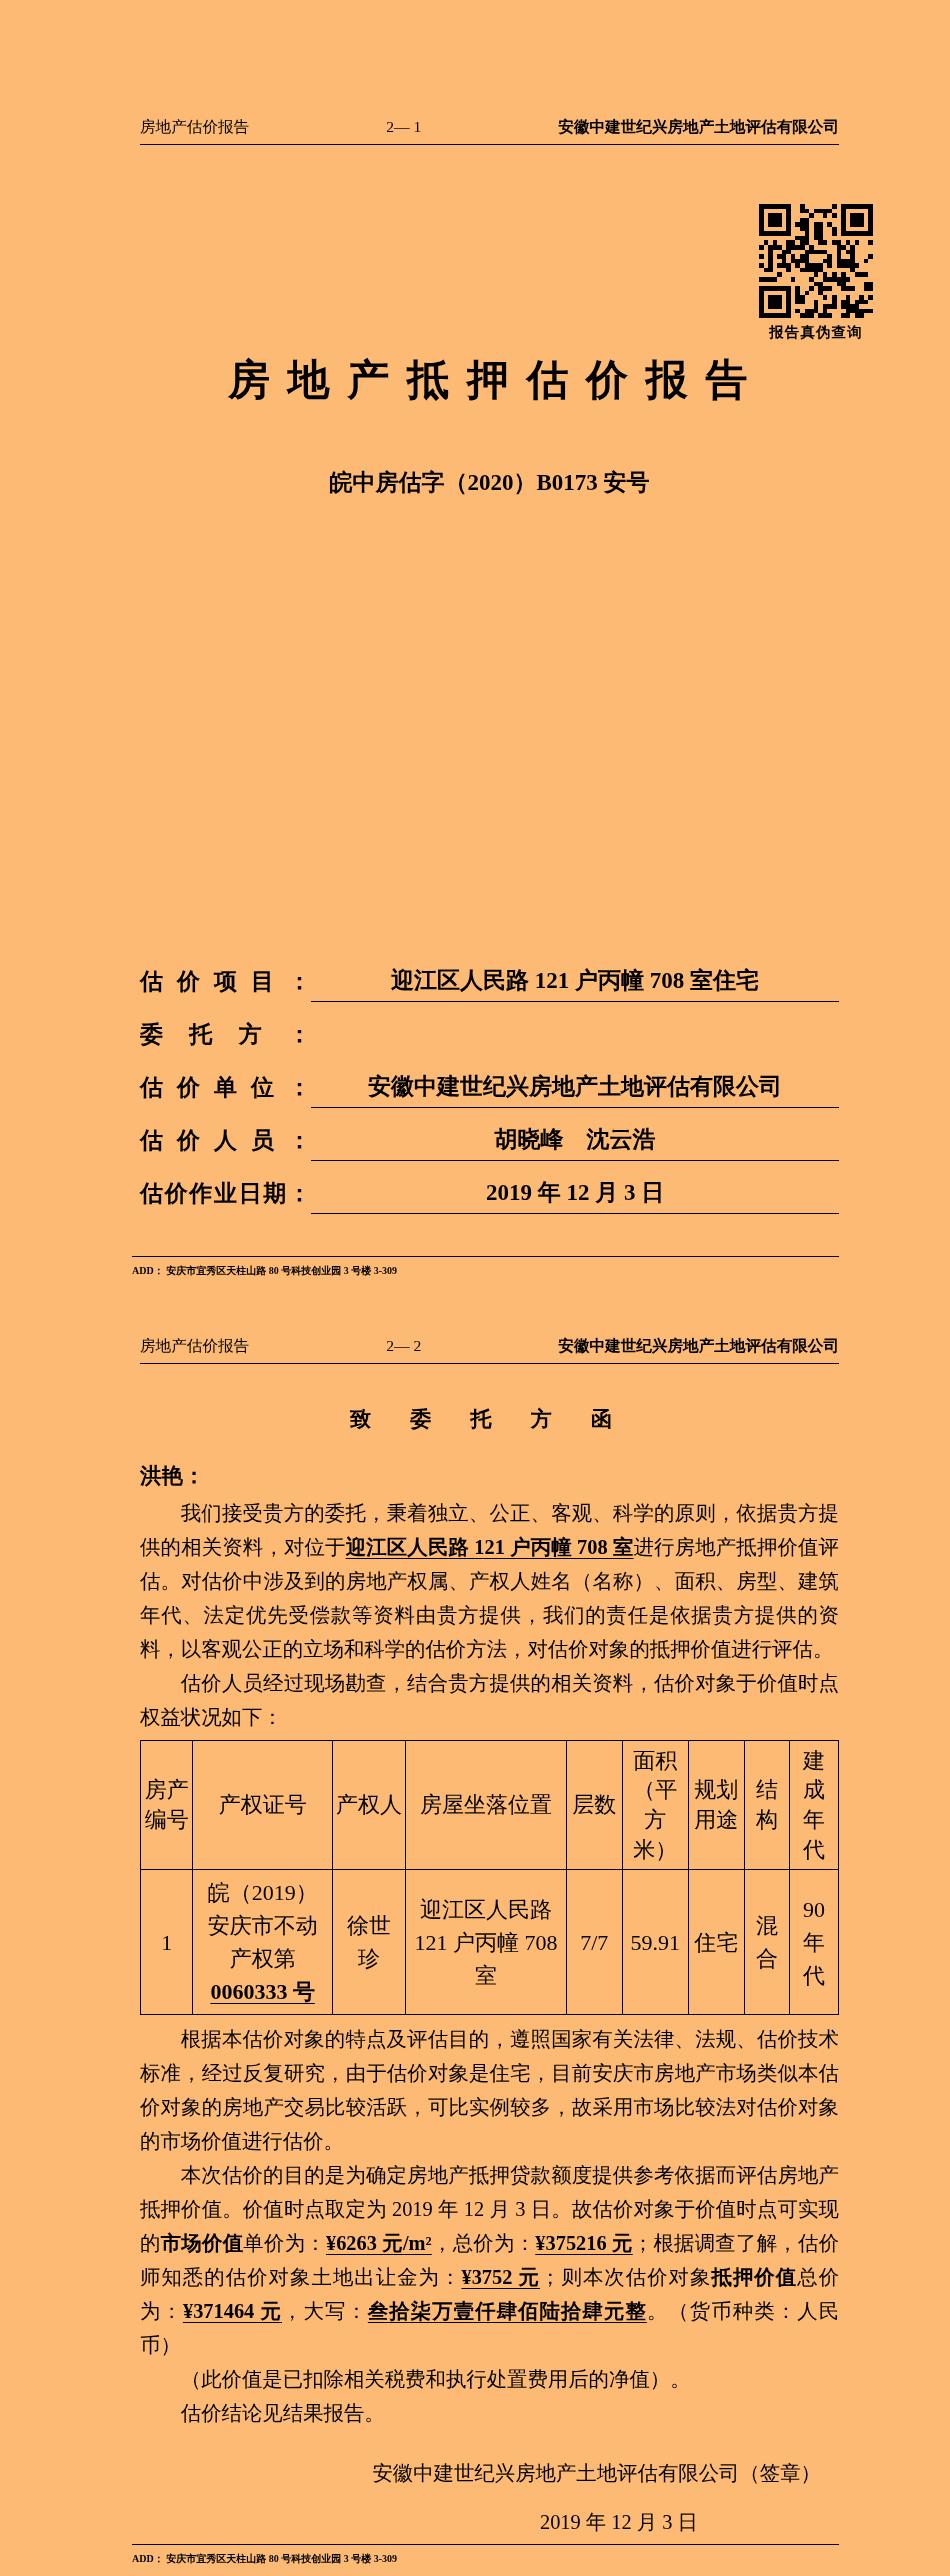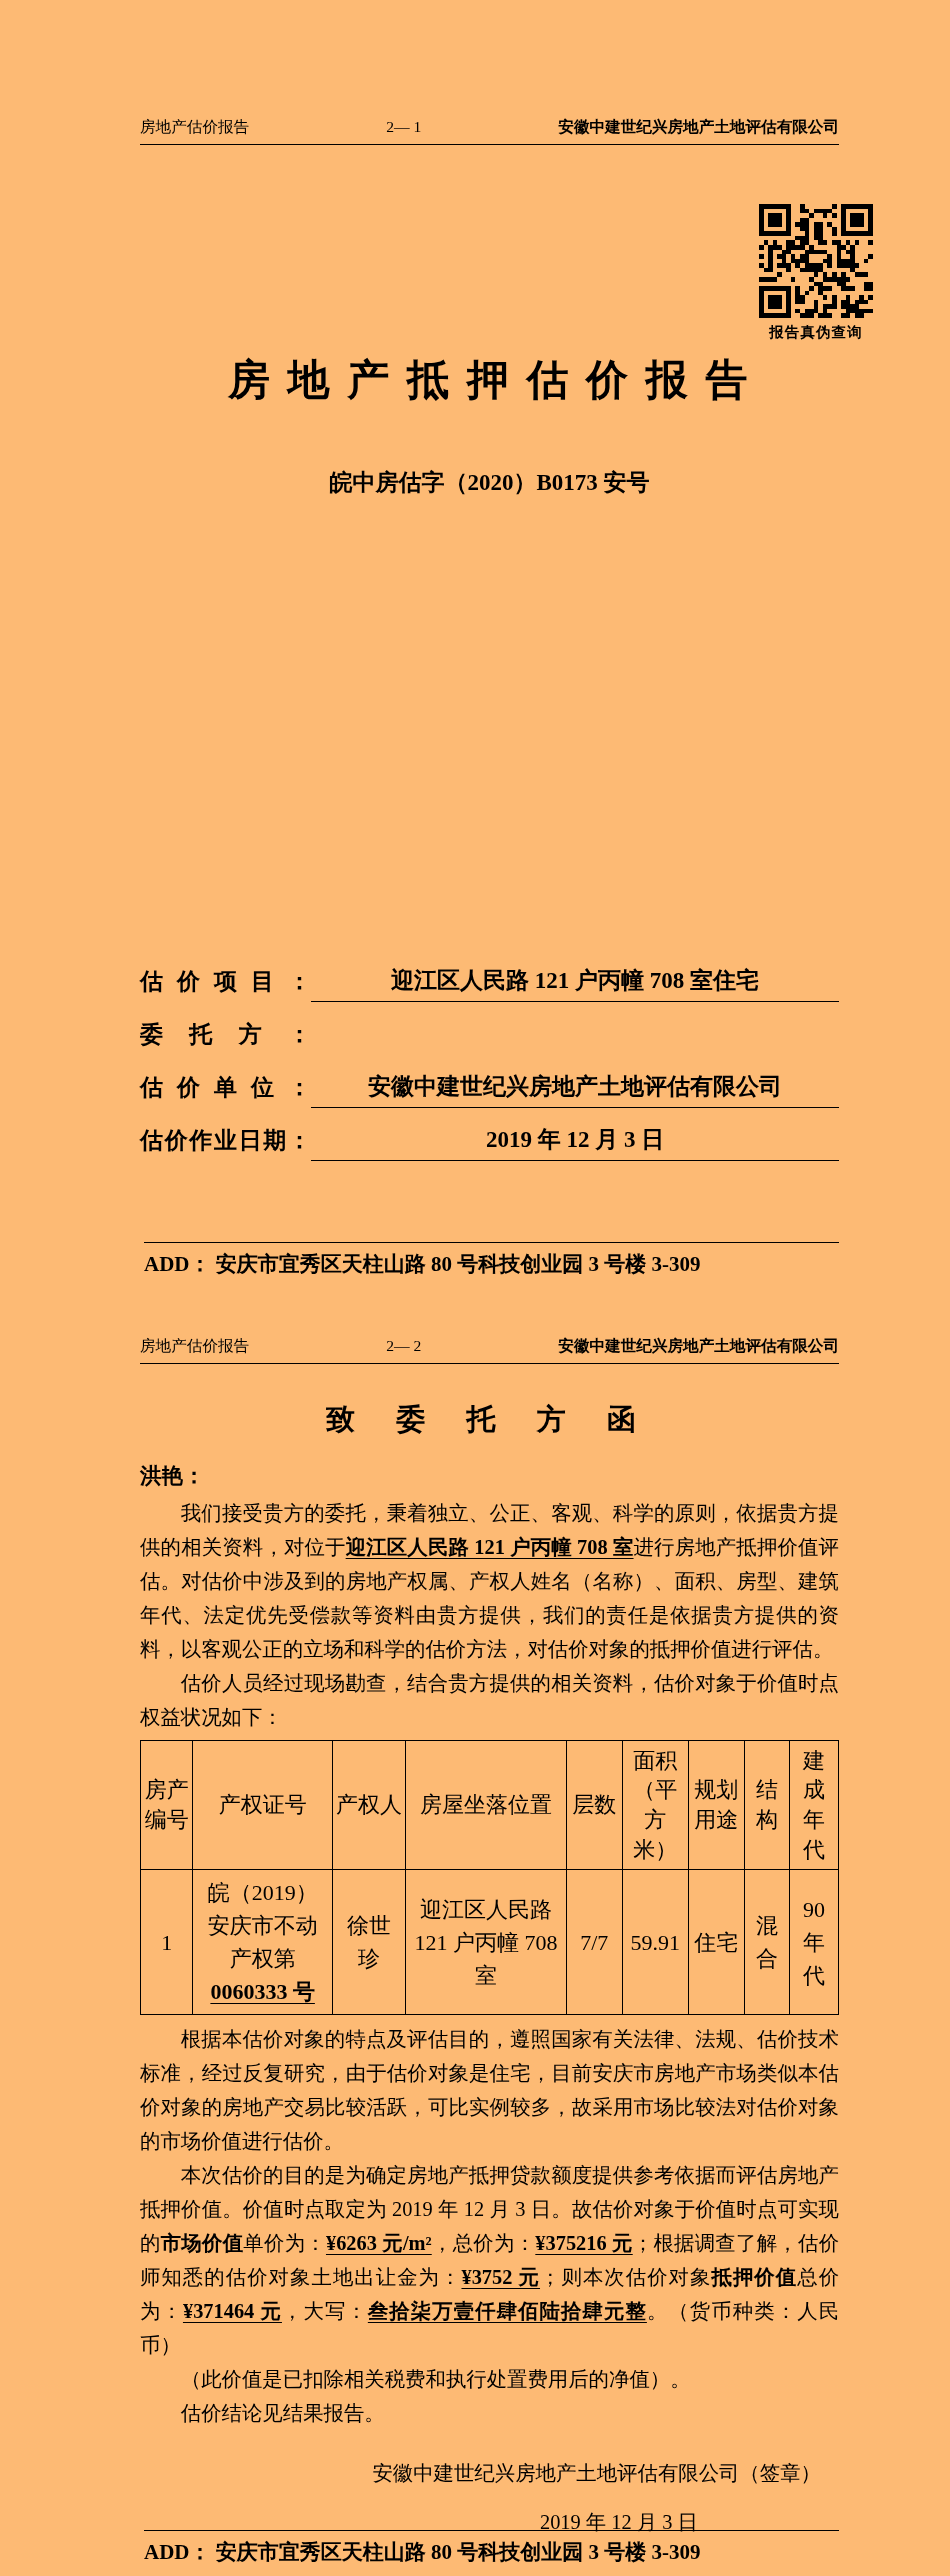--- a/index.html
+++ b/index.html
@@ -28,24 +28,24 @@
     letter-spacing:3.6px;line-height:50px;white-space:nowrap;}
   .doc-no{margin-top:63px;text-align:center;font-weight:bold;font-size:23px;line-height:29px;}
 
   .form-block{margin-top:452px;}
   .form-row{display:flex;align-items:flex-end;height:53px;}
   .form-label{width:171px;flex:0 0 171px;font-weight:bold;font-size:23px;
     text-align:justify;text-align-last:justify;padding-bottom:4.8px;box-sizing:border-box;}
   .form-value{flex:1;border-bottom:1.8px solid #000;text-align:center;font-weight:bold;
     font-size:23px;padding-bottom:4.8px;white-space:nowrap;}
 
-  .page-footer{position:absolute;left:144px;right:112px;bottom:9.6px;
-    border-top:1.2px solid #000;padding-top:7.2px;font-size:21px;font-weight:bold;}
-
-  .letter-title{margin-top:37px;text-align:center;font-weight:bold;font-size:29px;
+  .page-footer{position:absolute;left:132px;right:112px;bottom:9.6px;
+    border-top:1.2px solid #000;padding-top:7.2px;font-size:10px;font-weight:bold;}
+
+  .letter-title{margin-top:37px;text-align:center;font-weight:bold;font-size:21px;
     letter-spacing:17px;line-height:36px;white-space:nowrap;}
   .salutation{margin-top:26px;font-size:21.6px;font-weight:bold;line-height:26px;}
   .para{margin:0;margin-top:7.2px;font-size:20.4px;line-height:34px;text-align:justify;
     text-indent:2em;}
   .para.tight{margin-top:0;}
   .b{font-weight:bold;}
   .bu{font-weight:bold;text-decoration:underline;text-decoration-thickness:1.2px;text-underline-offset:4.2px;}
 
   .info-table{width:100%;border-collapse:collapse;margin:6px 0;font-size:22px;}
   .info-table th,.info-table td{border:1.2px solid #000;text-align:center;
@@ -388,20 +388,24 @@
       <span class="form-value">迎江区人民路 121 户丙幢 708 室住宅</span>
     </div>
     <div class="form-row">
       <span class="form-label">委托方：</span>
     </div>
     <div class="form-row">
       <span class="form-label">估价单位：</span>
       <span class="form-value">安徽中建世纪兴房地产土地评估有限公司</span>
     </div>
     <div class="form-row">
+      <span class="form-label">估价人员：</span>
+      <span class="form-value">胡晓峰　沈云浩</span>
+    </div>
+    <div class="form-row">
       <span class="form-label">估价作业日期：</span>
       <span class="form-value">2019 年 12 月 3 日</span>
     </div>
   </div>
 
   <div class="page-footer">ADD： 安庆市宜秀区天柱山路 80 号科技创业园 3 号楼 3-309</div>
 </div>
 
 <div class="page page2">
 

